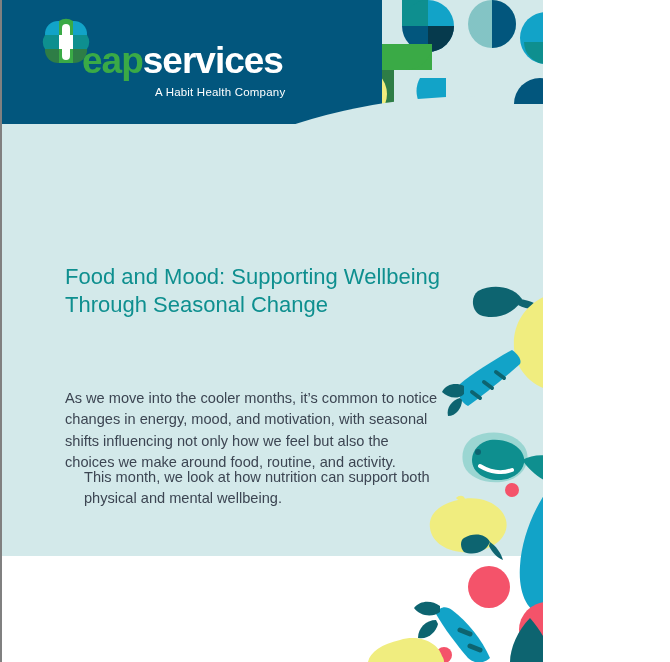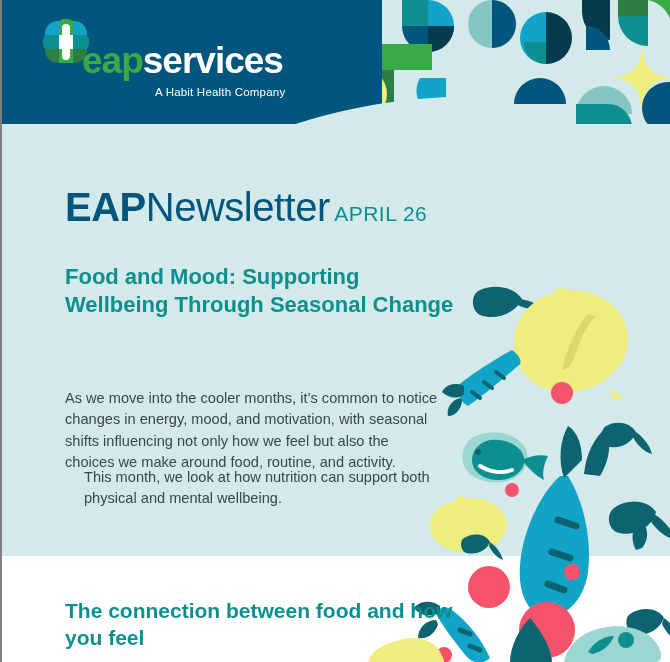--- a/index.html
+++ b/index.html
@@ -2,21 +2,21 @@
 <html><head>
 <meta charset="utf-8">
 <style>
   html,body{margin:0;padding:0;}
   body{
     font-family:"Liberation Sans", sans-serif;
     background:#ffffff;
   }
   .page{
     position:relative;
-    width:670px;
+    width:543px;
     height:662px;
     overflow:hidden;
     background:#bef264;
     border-left:2px solid #808080;
     box-sizing:border-box;
   }
 
   
   .header{
     position:absolute;left:0;top:0;width:670px;height:124px;
@@ -78,21 +78,21 @@
     font-size:40px;font-weight:bold;color:#02567d;letter-spacing:-.5px;
   }
   .mast-news{
     font-size:40px;font-weight:normal;color:#02567d;letter-spacing:-.5px;
   }
   .mast-date{
     font-size:21px;font-weight:normal;color:#0e8f8f;letter-spacing:.5px;
   }
   .headline{
     position:absolute;left:63px;top:263px;width:400px;
-    font-size:22px;font-weight:bold;color:#0e8f8f;
+    font-size:22px;font-weight:normal;color:#0e8f8f;
     line-height:1.28;z-index:5;
   }
   .para{
     position:absolute;left:63px;width:375px;
     font-size:14.6px;color:#3c4552;line-height:1.46;z-index:5;
   }
   .p1{top:360px;margin-top:28px;}
   .p2{top:467px;margin-left:19px;}
   .subhead{
     position:absolute;left:63px;top:597px;width:400px;
@@ -282,24 +282,20 @@
       <path d="M488 542 c6 4 11 11 13 18 c-6 -2 -11 -8 -14 -14 z" fill="#0d6470"></path>
     </g>
     <g>
       <path d="M640 548 c8 -10 6 -22 -2 -28 c-8 6 -10 20 -4 30 z" fill="#0d6470"></path>
     </g>
     <g>
       <path d="M398 640 c18 -6 38 2 42 16 c2 3 2 5 2 6 h-76 c2 -10 14 -18 32 -22 z" fill="#f0ed7f"></path>
     </g>
   </svg>
 
-  <div class="masthead">
-    <span class="mast-eap">EAP</span><span class="mast-news">Newsletter</span> <span class="mast-date">APRIL 26</span>
-  </div>
 
   <div class="headline">Food and Mood: Supporting Wellbeing Through Seasonal Change</div>
 
   <div class="para p1">As we move into the cooler months, it’s common to notice changes in energy, mood, and motivation, with seasonal shifts influencing not only how we feel but also the choices we make around food, routine, and activity.</div>
   <div class="para p2">This month, we look at how nutrition can support both physical and mental wellbeing.</div>
 
-  <div class="subhead">The connection between food and how you feel</div>
 
 </div>
 
 </body></html>

